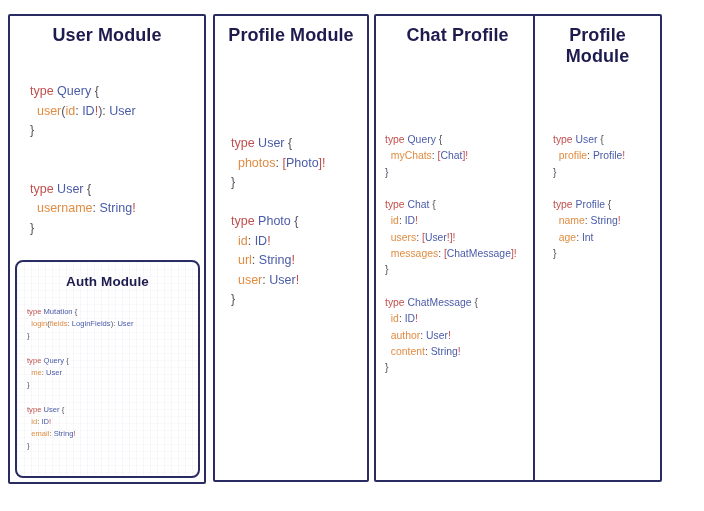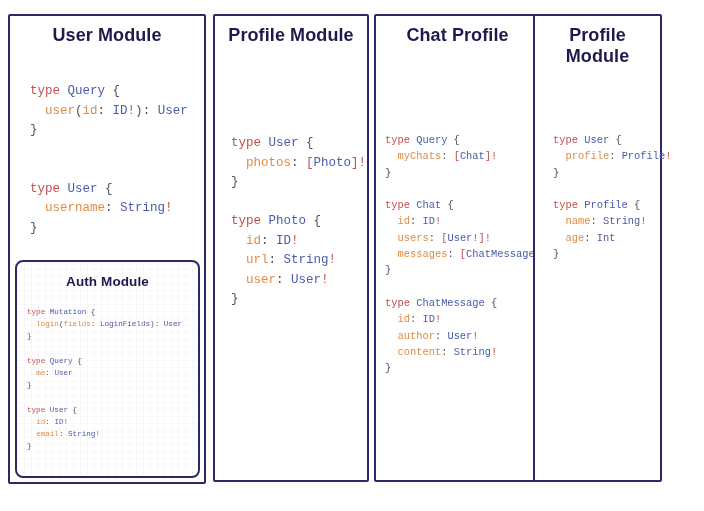--- a/index.html
+++ b/index.html
@@ -31,21 +31,21 @@
     font-weight: bold;
     color: #1e1c4e;
     letter-spacing: 0.1px;
   }
   .panel > .panel-title {
     font-size: 18px;
     margin-top: 9px;
     margin-bottom: 0;
   }
   .code {
-    font-family: Liberation Mono, monospace;
+    font-family: Liberation Sans, sans-serif;
     white-space: pre;
     color: #4a4a5a;
   }
   
   .kw   { color: #c0504d; }   
   .tname{ color: #4a5ba8; }   
   .fld  { color: #e08c42; }   
   .pun  { color: #53535f; }   
 
   

